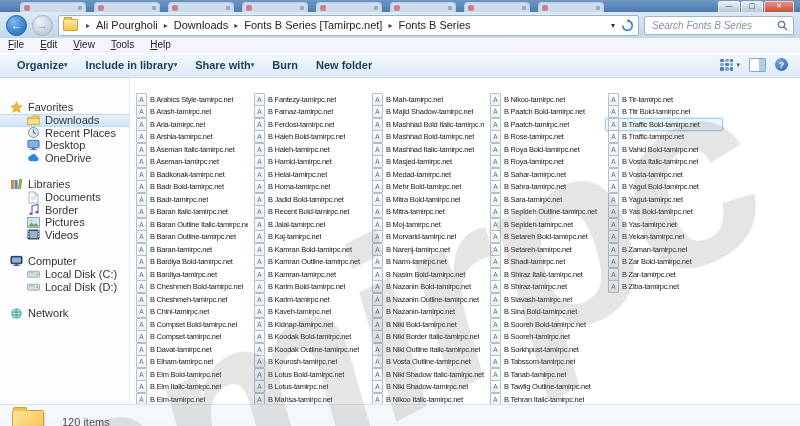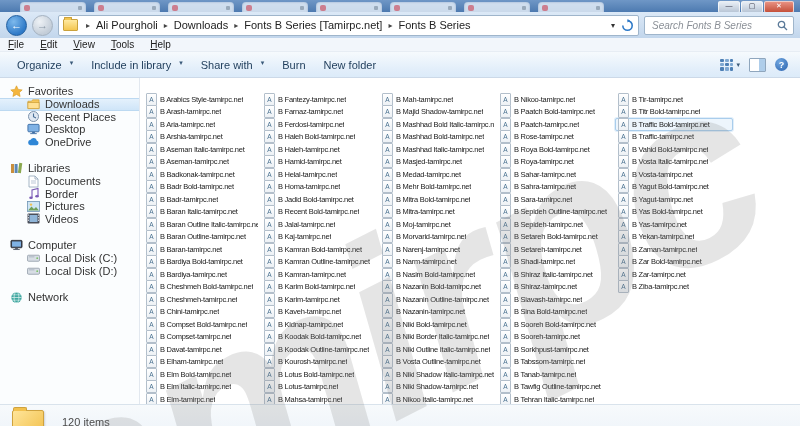--- a/index.html
+++ b/index.html
@@ -45,34 +45,34 @@
   .search-box input::placeholder{color:#8a8f96;font-style:italic;}
   
   .menubar{position:absolute;left:0;top:26px;width:800px;height:14px;background:#f2f6fb;
     display:flex;align-items:center;padding-left:8px;box-sizing:border-box;gap:16px;border-bottom:1px solid #e7edf4;}
   .menu-item{font-size:10px;color:#222;display:inline-block;}
   .menu-item::first-letter{text-decoration:underline;}
   
   .toolbar{position:absolute;left:0;top:40px;width:800px;height:26px;
     background:linear-gradient(#f6fafd,#e2eefa 70%,#dcebf9);border-bottom:1px solid #ccd9e8;
     display:flex;align-items:center;padding:0 8px;box-sizing:border-box;}
-  .tb-btn{display:flex;align-items:flex-start;gap:8px;font-size:11px;color:#1e3c5a;padding:3px 9px;border-radius:2px;white-space:nowrap;}
+  .tb-btn{display:flex;align-items:center;gap:0;font-size:11px;color:#1e3c5a;padding:3px 9px;border-radius:2px;white-space:nowrap;font-weight:bold;}
   .tb-caret{font-size:7px;color:#3a5a7a;}
   .tb-right{margin-left:auto;display:flex;align-items:center;gap:9px;padding-right:4px;}
   .views-icon{width:13px;height:12px;display:grid;grid-template-columns:repeat(3,1fr);gap:1px;}
   .views-icon i{background:#4d7fb5;border-radius:1px;}
   .views-icon i:nth-child(2n){background:#7fa8d2;}
   .preview-icon{width:15px;height:12px;border:1px solid #8fa6bd;border-radius:1px;background:#fff;position:relative;}
   .preview-icon::after{content:"";position:absolute;right:0;top:0;width:6px;height:100%;background:#aecdea;}
   .help-icon{width:13px;height:13px;border-radius:50%;background:radial-gradient(circle at 35% 30%,#6fa6e0,#2b62ad);
     color:#fff;font-size:9px;font-weight:bold;display:flex;align-items:center;justify-content:center;}
   
   .content{position:absolute;left:0;top:66px;width:800px;height:326px;display:flex;}
-  .sidebar{width:140px;flex:0 0 auto;background:#fbfdfe;border-right:1px solid #e2e8ef;
-    padding-top:6px;box-sizing:border-box;overflow:hidden;}
+  .sidebar{width:130px;flex:0 0 auto;background:#fbfdfe;border-right:1px solid #e2e8ef;
+    padding-top:22px;box-sizing:border-box;overflow:hidden;}
   .sb-group{margin-bottom:13px;}
   .sb-header{display:flex;align-items:center;gap:5px;height:14px;padding-left:10px;font-size:11px;color:#333;}
   .sb-item{display:flex;align-items:center;gap:5px;height:12.5px;padding-left:27px;font-size:11px;color:#333;white-space:nowrap;}
   .sb-item.selected{background:linear-gradient(#e4f1fc,#cfe5f8);border-top:1px solid #bcd9f1;border-bottom:1px solid #bcd9f1;height:10.5px;}
   .sb-ico{width:13px;height:13px;flex:0 0 auto;display:flex;align-items:center;justify-content:center;}
   .sb-ico svg{display:block;}
   
   .filelist{flex:1;position:relative;padding:15px 0 0 3px;box-sizing:border-box;display:flex;overflow:hidden;background:#fff;}
   .fcol{width:118px;flex:0 0 auto;}
   .fitem{height:12.5px;display:flex;align-items:center;gap:3px;padding:0 2px;box-sizing:border-box;border:1px solid transparent;border-radius:2px;}

